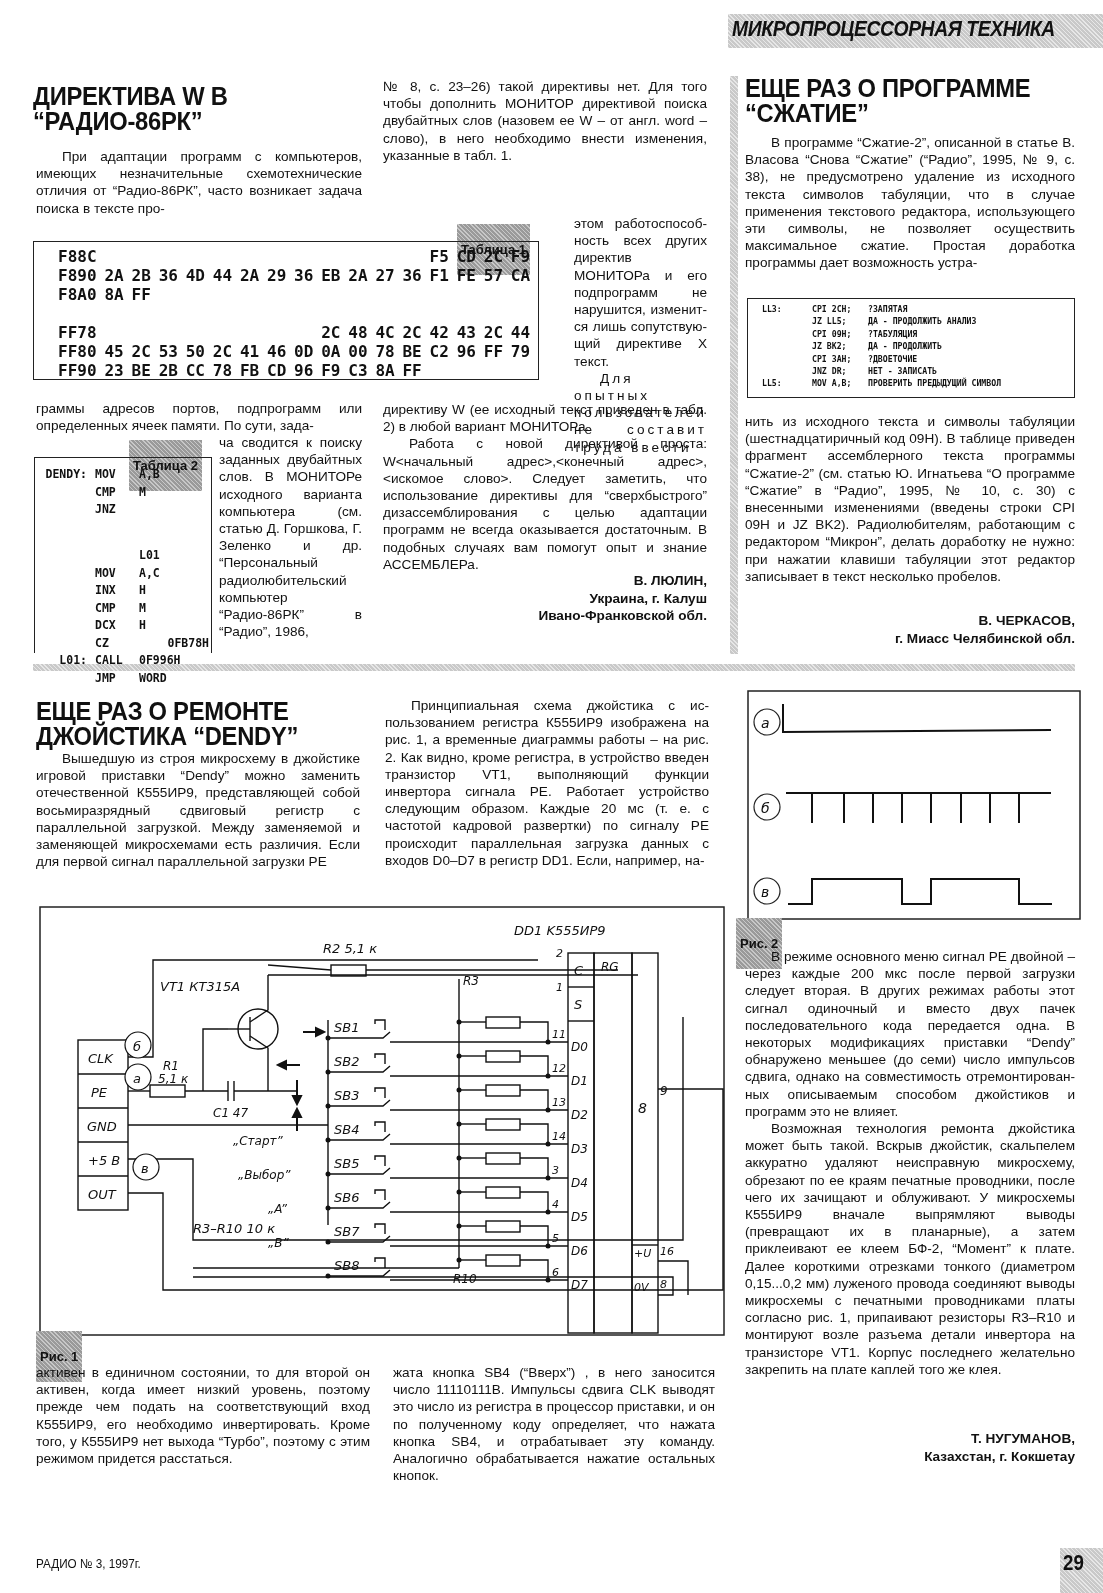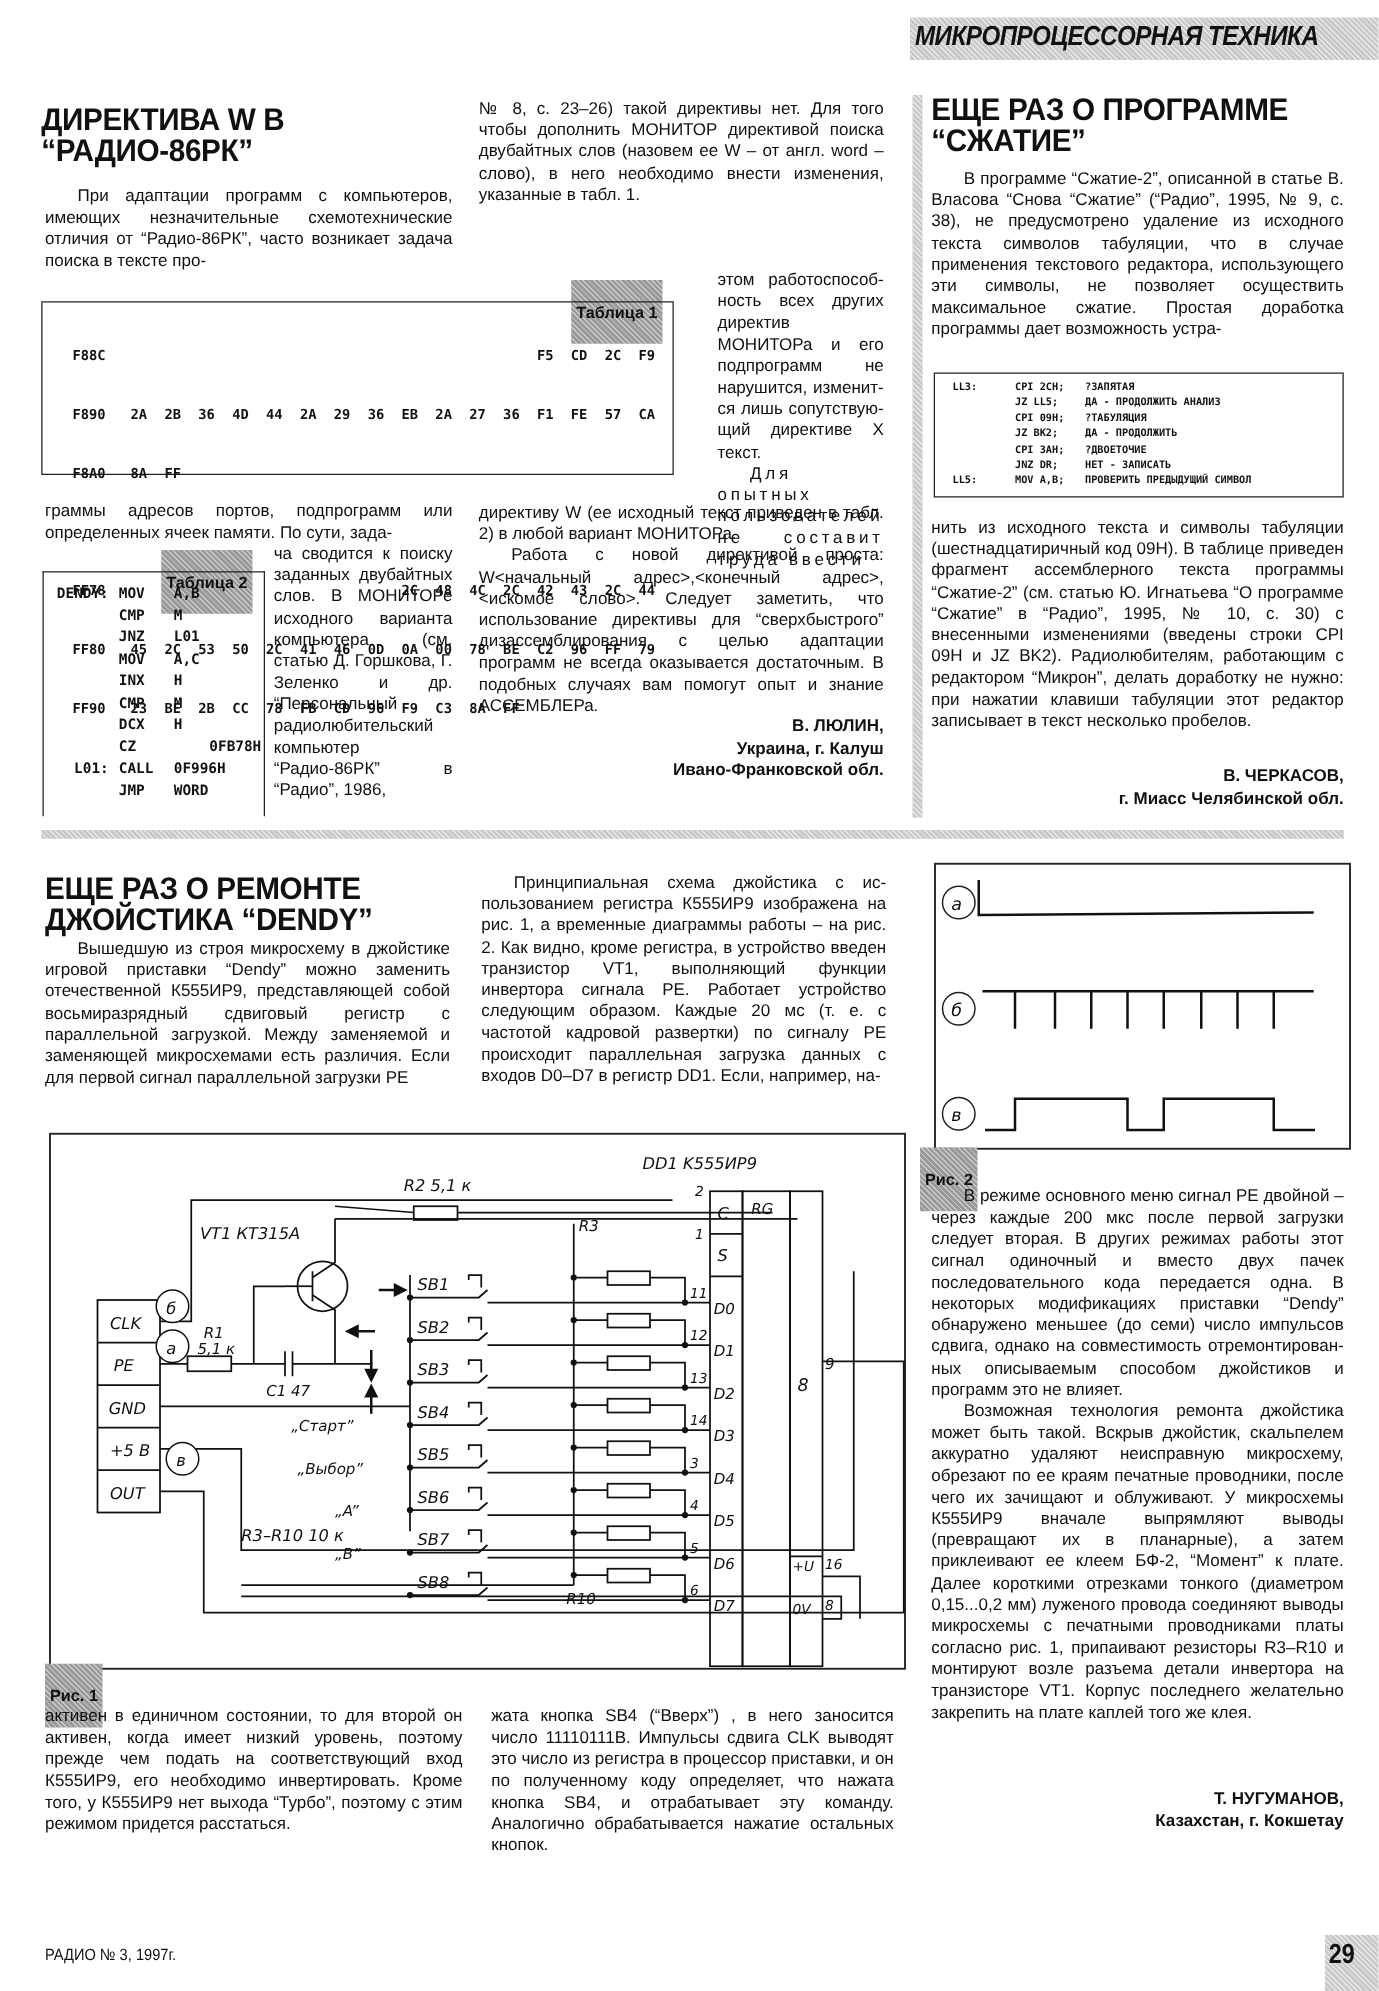--- a/index.html
+++ b/index.html
@@ -9,21 +9,21 @@
   .txt { font-size: 13.6px; line-height: 17.2px; text-align: justify; hyphens: manual; }
   .txt p { text-indent: 26px; }
   .txt p.noi { text-indent: 0; }
   .h1 { font-family: "Liberation Sans", sans-serif; font-weight: 900; font-size: 25px; line-height: 25px; letter-spacing: -0.3px; transform: scaleX(0.95); transform-origin: left; }
   .sign { text-align: right; font-weight: bold; font-size: 13.6px; line-height: 17.5px; }
   .dither { background-color: #9a9a9a; background-image: repeating-linear-gradient(45deg, rgba(255,255,255,0.45) 0 1px, transparent 1px 3px); }
   .dither-light { background-color: #c9c9c9; background-image: repeating-linear-gradient(45deg, rgba(255,255,255,0.55) 0 1px, transparent 1px 3px); }
   .tag { font-weight: 900; font-size: 13px; padding: 18px 4px; color: #111; }
   .mono { font-family: "DejaVu Sans Mono", monospace; font-weight: bold; }
   .box { border: 1.5px solid #222; }
-  .hex-row { display: flex; font-size: 11px; line-height: 19px; margin-top: 28px; }
+  .hex-row { display: flex; font-size: 16px; line-height: 19px; }
   .hex-row .addr { width: 48px; }
   .hex-row .cell { width: 28px; }
   .asm-row { display: flex; font-size: 11.5px; line-height: 17.5px; }
   .asm2-row { display: flex; font-size: 8.2px; line-height: 12.4px; }
   svg text { font-family: "DejaVu Sans", sans-serif; font-style: italic; fill: #111; }
 </style>
 </head>
 <body>
 
 <div class="abs dither-light" style="left:728px; top:14px; width:375px; height:34px;"></div>
@@ -180,21 +180,21 @@
         <span style="width: 70px; text-align: left; padding-right: 0px; display: inline-block;">A,B</span>
       </div>
       <div class="asm-row mono">
         <span style="width: 52px; text-align: right; padding-right: 8px; display: inline-block;"></span>
         <span style="width: 44px; text-align: left; padding-right: 0px; display: inline-block;">CMP</span>
         <span style="width: 70px; text-align: left; padding-right: 0px; display: inline-block;">M</span>
       </div>
       <div class="asm-row mono">
         <span style="width: 52px; text-align: right; padding-right: 8px; display: inline-block;"></span>
         <span style="width: 44px; text-align: left; padding-right: 0px; display: inline-block;">JNZ</span>
-        <span style="width: 70px; text-align: left; padding-right: 0px; display: inline-block;">L01</span>
+        <span style="width: 70px; text-align: left; padding-right: 0px; display: inline-block; margin-top: 46px;">L01</span>
       </div>
       <div class="asm-row mono">
         <span style="width: 52px; text-align: right; padding-right: 8px; display: inline-block;"></span>
         <span style="width: 44px; text-align: left; padding-right: 0px; display: inline-block;">MOV</span>
         <span style="width: 70px; text-align: left; padding-right: 0px; display: inline-block;">A,C</span>
       </div>
       <div class="asm-row mono">
         <span style="width: 52px; text-align: right; padding-right: 8px; display: inline-block;"></span>
         <span style="width: 44px; text-align: left; padding-right: 0px; display: inline-block;">INX</span>
         <span style="width: 70px; text-align: left; padding-right: 0px; display: inline-block;">H</span>

